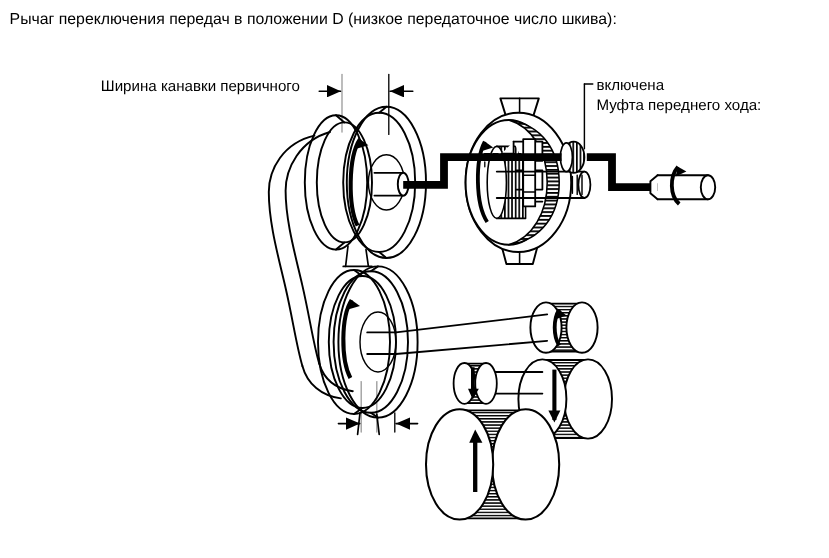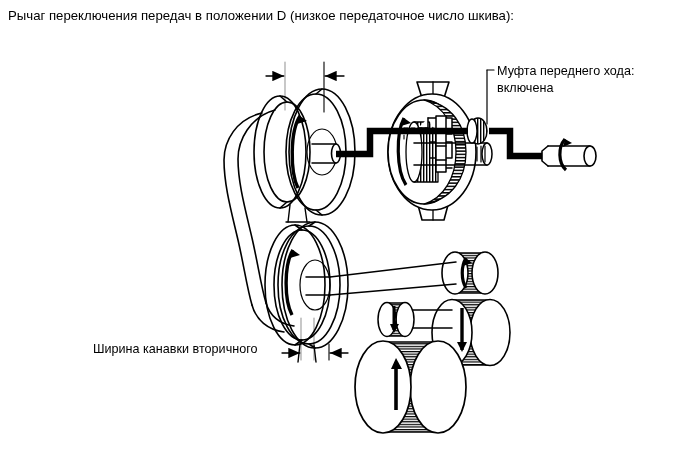--- a/index.html
+++ b/index.html
@@ -54,29 +54,29 @@
   }
 </style>
 </head>
 <body>
 
 <div id="page">
 
   <div id="diagram-title">Рычаг переключения передач в положении D (низкое передаточное число шкива):</div>
 
   <div class="callout" id="label-primary-groove">
+    <div>Ширина канавки первичного</div>
   </div>
 
   <div class="callout" id="label-forward-clutch">
+    <div>включена</div>
     <div>Муфта переднего хода:</div>
-    <div>включена</div>
   </div>
 
   <div class="callout" id="label-secondary-groove">
-    <div>Ширина канавки вторичного</div>
   </div>
 
   <svg id="drawing" width="691" height="465" viewBox="0 0 691 465" xmlns="http://www.w3.org/2000/svg">
     <defs>
       <marker id="arrIn" markerWidth="9" markerHeight="8" refX="9" refY="4" orient="auto">
         <path d="M0,0 L9,4 L0,8 Z" fill="#000"></path>
       </marker>
       <pattern id="hatchH" width="6" height="3.2" patternUnits="userSpaceOnUse">
         <rect width="6" height="3.2" fill="#fff"></rect>
         <rect width="6" height="1.5" fill="#000"></rect>

